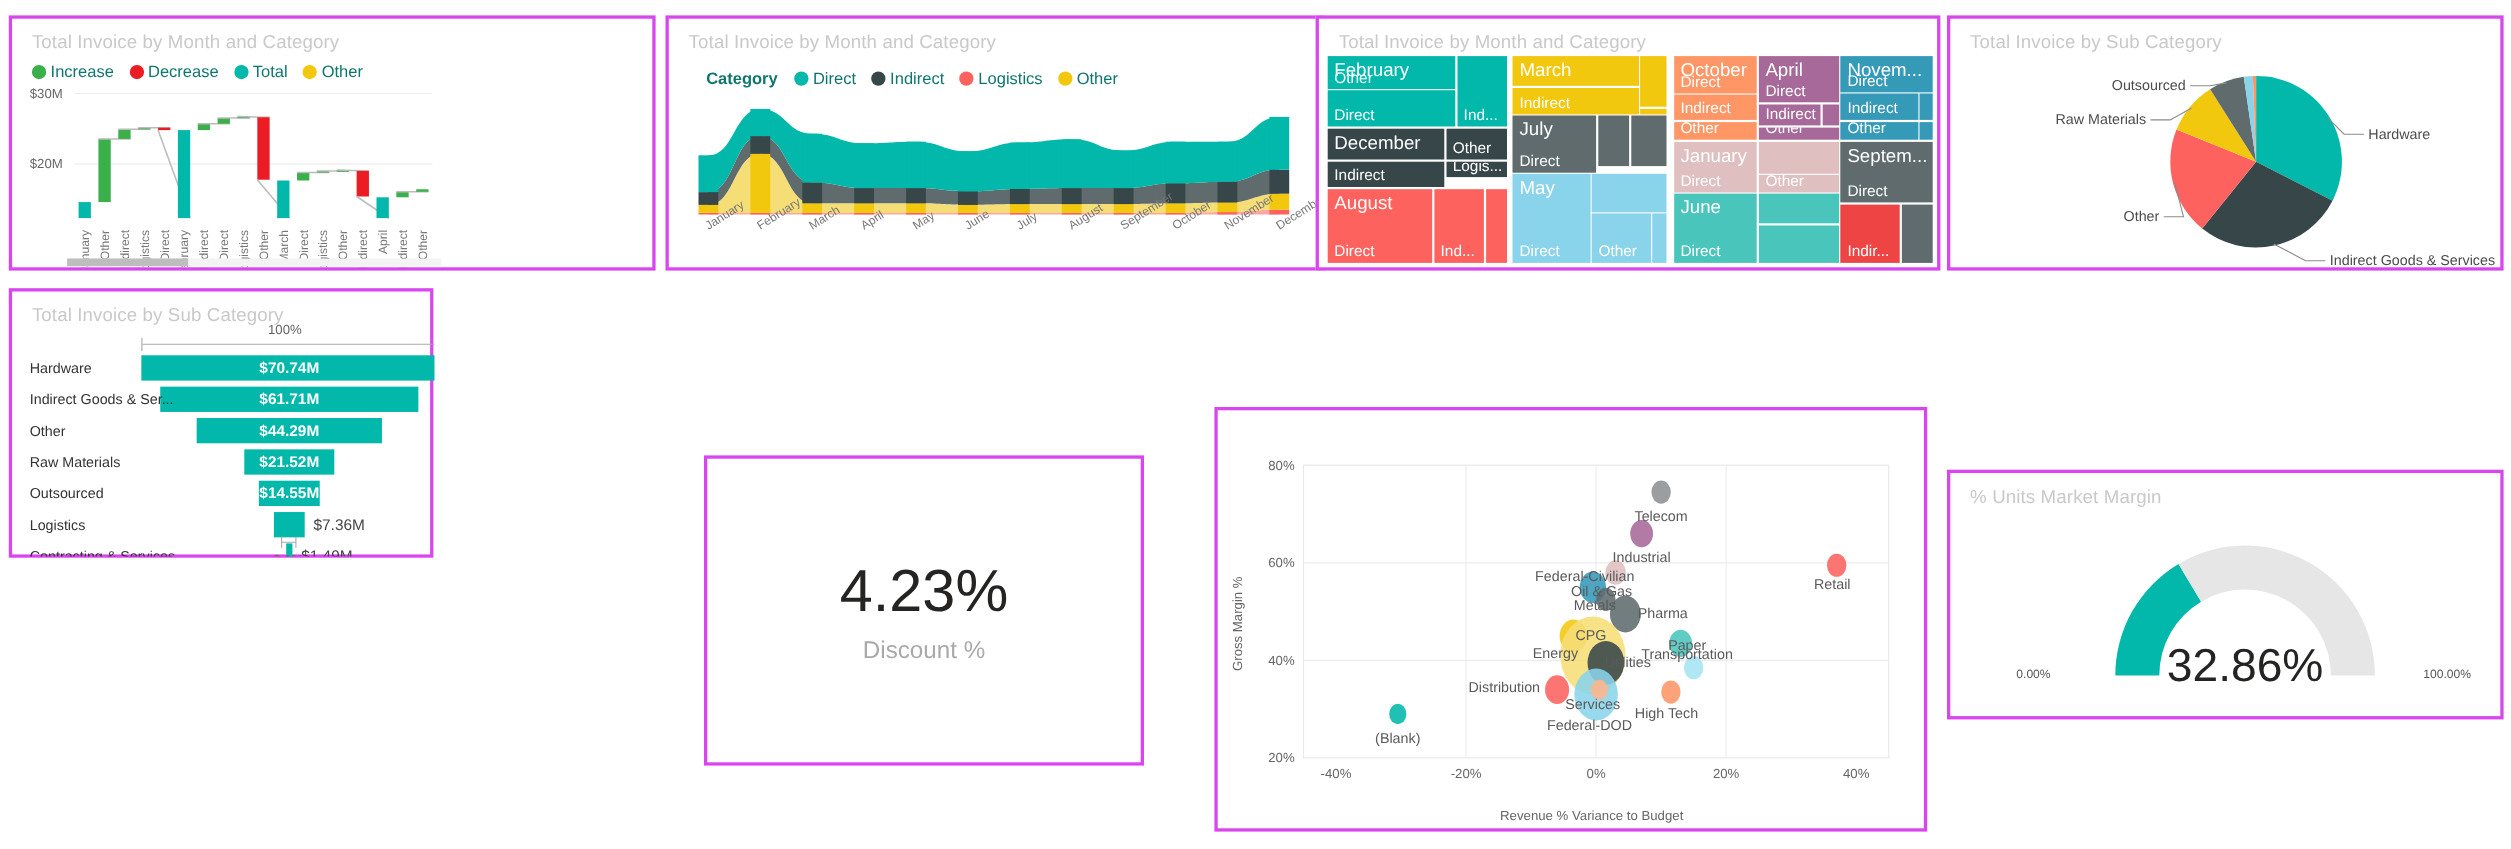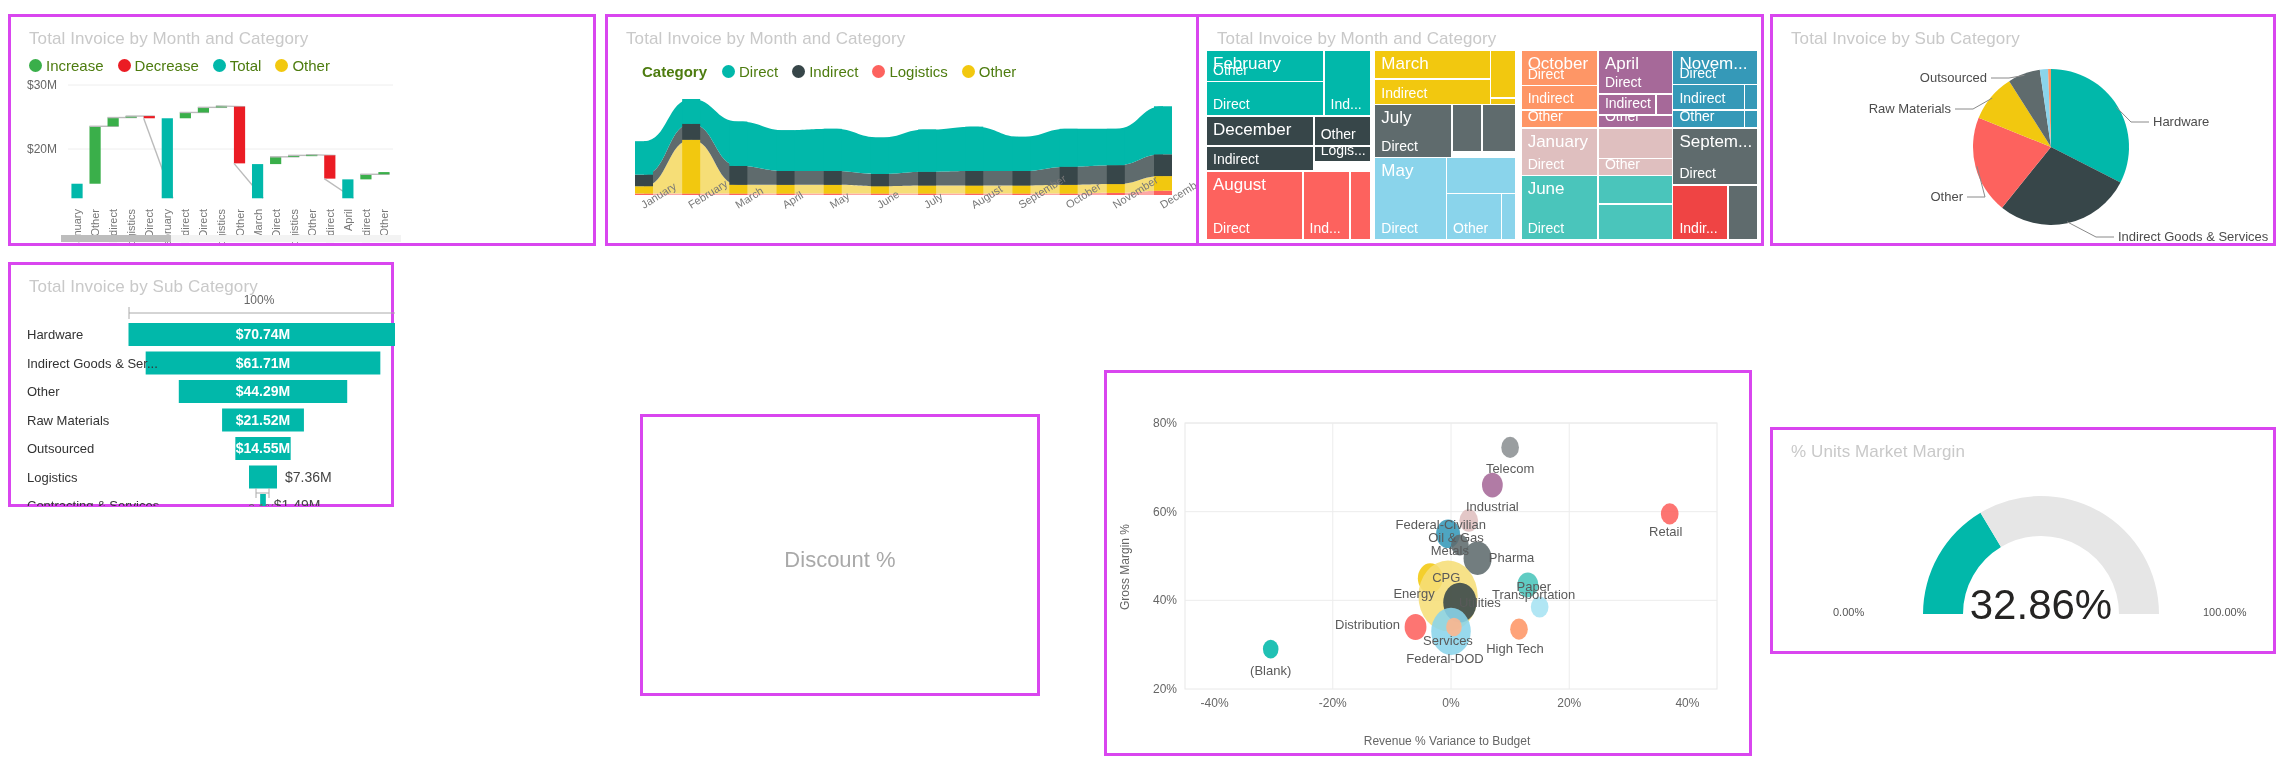--- a/index.html
+++ b/index.html
@@ -1,20 +1,20 @@
 <!DOCTYPE html>
 <html><head>
 <meta charset="utf-8">
 <style>
   html,body{margin:0;padding:0;background:#ffffff;}
   body{width:2283px;height:772px;font-family:"Liberation Sans",sans-serif;position:relative;overflow:hidden;}
   .panel{position:absolute;background:#fff;border:3px solid #d946ef;box-sizing:border-box;}
   .ptitle{position:absolute;left:18px;top:12px;font-size:17px;color:#c9c9c9;white-space:nowrap;letter-spacing:.1px;}
   svg{display:block;}
-  .lgnd{position:absolute;display:flex;align-items:center;gap:5px;font-size:15px;color:#4d7c0f;}
+  .lgnd{position:absolute;display:flex;align-items:center;gap:5px;font-size:15px;color:#0f766e;}
   .lgnd .grp{display:flex;align-items:center;gap:4px;margin-right:9px;}
   .dot{width:13px;height:13px;border-radius:50%;display:inline-block;}
   .axlbl{font-size:12px;fill:#666;font-family:"Liberation Sans",sans-serif;}
   .axlbl-sm{font-size:11px;fill:#777;font-family:"Liberation Sans",sans-serif;}
   .tmcell{position:absolute;box-sizing:border-box;overflow:hidden;}
   .tmcell span.m{position:absolute;left:6px;top:3px;color:#fff;font-size:17px;white-space:nowrap;}
   .tmcell span.c{position:absolute;left:6px;bottom:3px;color:#fff;font-size:14px;white-space:nowrap;}
   .kpi-val{font-size:54px;color:#252423;font-weight:400;text-align:center;}
   .kpi-lbl{font-size:22px;color:#a9a9a9;text-align:center;margin-top:10px;}
   .fn-val-in{fill:#fff;font-size:14px;font-weight:bold;font-family:"Liberation Sans",sans-serif;}
@@ -377,20 +377,21 @@
         <text x="262.83297992649136" y="219" text-anchor="start" class="fn-val-out">$1.49M</text>
       </g>
     <line x1="245" y1="202" x2="258" y2="202" stroke="#aaa" stroke-width="1"></line>
     <line x1="245" y1="197" x2="245" y2="207" stroke="#aaa" stroke-width="1"></line>
     <line x1="258" y1="197" x2="258" y2="207" stroke="#aaa" stroke-width="1"></line>
     <text class="axlbl" id="fn-bot" x="251" y="222" text-anchor="middle">2.1%</text>
   </svg>
 </div>
 
 <div class="panel" style="left:640px;top:414px;width:400px;height:282px;display:flex;flex-direction:column;align-items:center;justify-content:center;">
+  <div class="kpi-val">4.23%</div>
   <div class="kpi-lbl">Discount %</div>
 </div>
 
 <div class="panel" style="left:1104px;top:370px;width:648px;height:386px;">
   <svg width="646" height="350" style="position:absolute;left:0;top:34px;">
     <g id="sc-grid">
         <rect x="78" y="16" width="532" height="266" fill="none" stroke="#e8e8e8" stroke-width="1"></rect>
         <line x1="78" y1="193.33333333333334" x2="610" y2="193.33333333333334" stroke="#ececec" stroke-width="1"></line>
         <line x1="78" y1="104.66666666666669" x2="610" y2="104.66666666666669" stroke="#ececec" stroke-width="1"></line>
         <line x1="78" y1="16" x2="610" y2="16" stroke="#ececec" stroke-width="1"></line>

